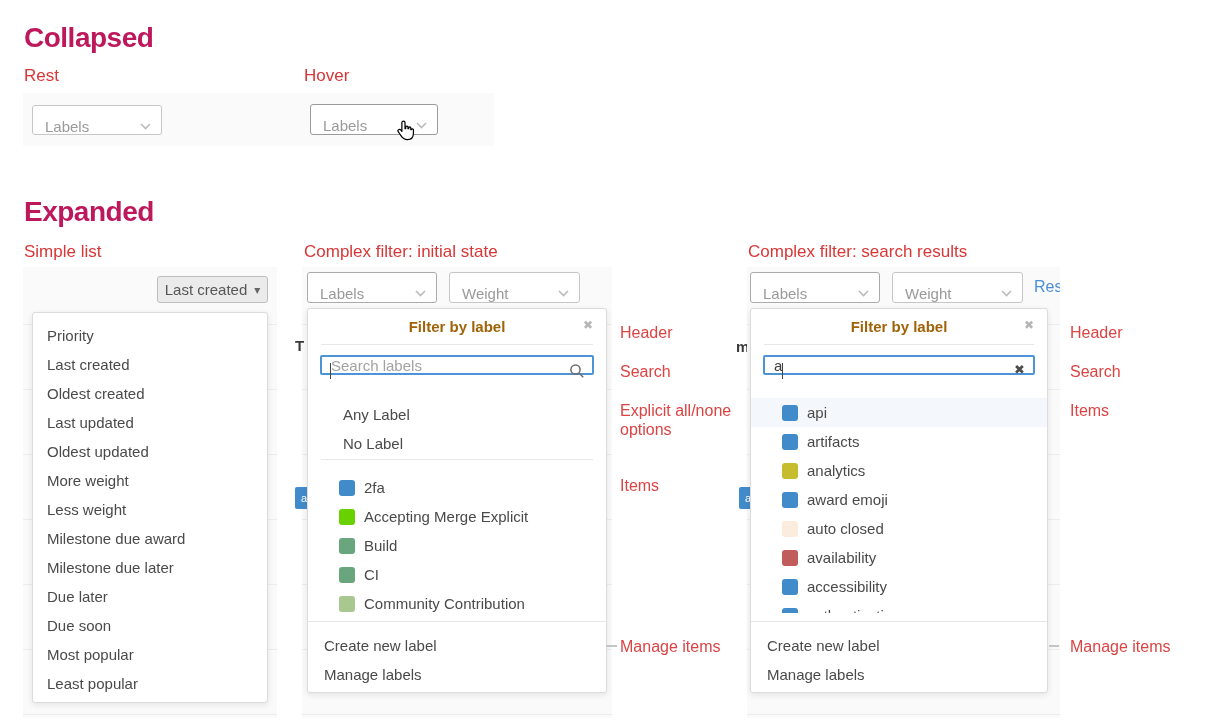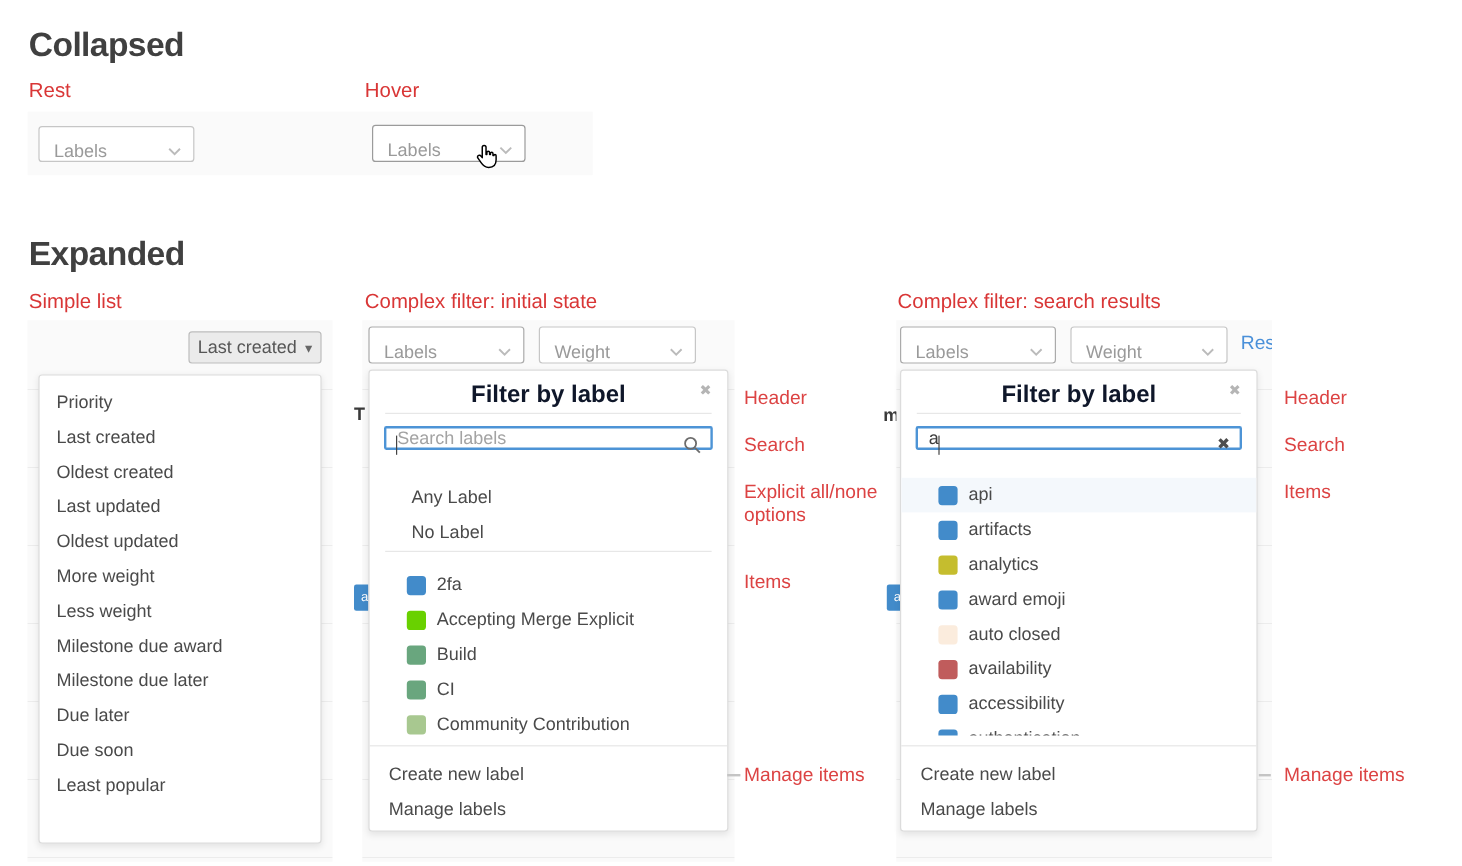--- a/index.html
+++ b/index.html
@@ -1,21 +1,21 @@
 <!DOCTYPE html>
 <html><head>
 <meta charset="utf-8">
 <style>
   html,body{margin:0;padding:0;background:#fff;}
   .canvas{position:relative;width:1218px;height:722px;background:#fff;overflow:hidden;
           font-family:"Liberation Sans",sans-serif;color:#4a4a4a;}
   .abs{position:absolute;}
 
   
-  .h1red{font-size:28px;font-weight:700;color:#404040;letter-spacing:-0.5px;}
+  .h1red{font-size:28px;font-weight:700;color:#be185d;letter-spacing:-0.5px;}
   .redlabel{font-size:17px;color:#d93636;}
   .ann-item{font-size:16px;color:#dc4343;line-height:19px;}
 
   
   .backdrop{background:#fafafa;}
   .striped{background-image:repeating-linear-gradient(to bottom,
             #fafafa 0px,#fafafa 57px,#ececec 57px,#ececec 58px,#fafafa 58px,#fafafa 65px);}
 
   
   .ddbtn{box-sizing:border-box;background:#fff;border:1px solid #c6c6c6;border-radius:3px;
@@ -25,21 +25,21 @@
   .ddbtn.active{border-color:#ababab;}
   .graybtn{box-sizing:border-box;background:#ebebeb;border:1px solid #bdbdbd;border-radius:3px;
            display:flex;align-items:center;justify-content:center;gap:7px;
            font-size:15px;color:#565656;}
   .caret{font-size:12px;color:#666;line-height:1;}
 
   
   .panel{box-sizing:border-box;background:#fff;border:1px solid #dcdcdc;border-radius:3px;
          box-shadow:0 2px 6px rgba(0,0,0,0.09);}
   .dd-title{position:absolute;top:9px;left:0;right:0;text-align:center;
-            font-size:20px;font-weight:700;color:#0f172a;}
+            font-size:15px;font-weight:700;color:#a16207;}
   .dd-close{position:absolute;top:9px;right:13px;font-size:12px;color:#b5b5b5;cursor:pointer;}
   .divider{position:absolute;left:0;right:0;height:1px;background:#e7e7e7;}
   .divider.inset{left:13px;right:13px;}
 
   .search-wrap{position:absolute;left:12px;right:12px;height:20px;}
   .search-input{box-sizing:border-box;width:100%;height:100%;border:2px solid #4d94d6;border-radius:2px;
                 padding:0 30px 0 9px;font-family:"Liberation Sans",sans-serif;font-size:15px;color:#3c3c3c;outline:none;}
   .search-input::placeholder{color:#a3a3a3;}
   .caret-bar{position:absolute;top:8px;width:1px;height:16px;background:#444;}
   .input-icon{position:absolute;top:8px;right:9px;width:16px;height:16px;}
@@ -143,20 +143,23 @@
     <div class="menu-item">
         <span>Milestone due later</span>
       </div>
     <div class="menu-item">
         <span>Due later</span>
       </div>
     <div class="menu-item">
         <span>Due soon</span>
       </div>
     <div class="menu-item">
+        <span>Most popular</span>
+      </div>
+    <div class="menu-item">
         <span>Least popular</span>
       </div>
   </div>
 
   <div class="abs ddbtn active" style="left:307px;top:272px;width:130px;height:31px;">
     <span>Labels</span>
     <span>
       <svg width="11" height="7" viewBox="0 0 11 7">
           <polyline points="1,1 5.5,5.5 10,1" fill="none" stroke="#bbbbbb" stroke-width="1.6"></polyline>
         </svg>

